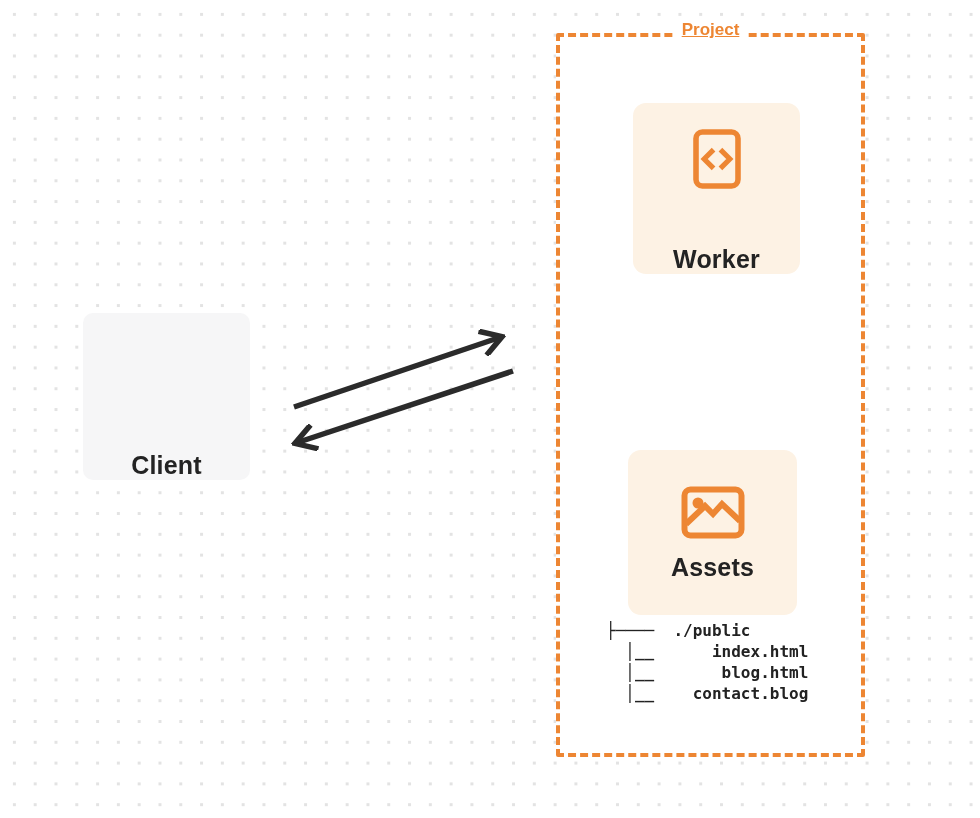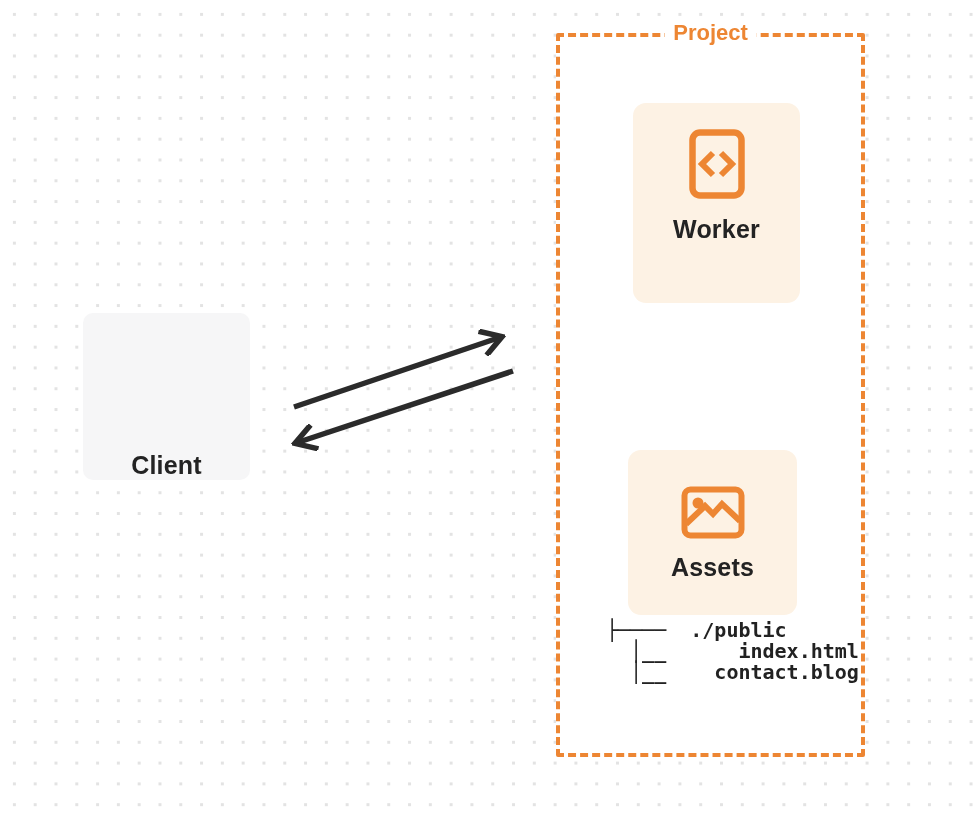--- a/index.html
+++ b/index.html
@@ -28,35 +28,35 @@
   .arrows{position:absolute;left:0;top:0;pointer-events:none;}
   .project{
     position:absolute;left:556px;top:33px;width:309px;height:724px;
     box-sizing:border-box;
     border:4px dashed #ED8633;border-radius:2px;
     background:#ffffff;
   }
   .project-label{
     position:absolute;top:-17px;left:50%;transform:translateX(-50%);
     background:#ffffff;padding:0 9px;
-    font-size:22px;font-weight:bold;color:#ED8633;white-space:nowrap;
+    font-size:17px;font-weight:bold;color:#ED8633;white-space:nowrap;text-decoration:underline;
   }
   .card{
     position:absolute;box-sizing:border-box;
     background:#FDF2E4;border-radius:13px;
     display:flex;flex-direction:column;align-items:center;
   }
-  .card-worker{left:73px;top:66px;width:167px;height:200px;padding-top:26px;}
+  .card-worker{left:73px;top:66px;width:167px;height:171px;padding-top:26px;gap:40px;}
   .card-assets{left:68px;top:413px;width:169px;height:165px;padding-top:36px;}
   .card-worker .node-label{margin-top:16px;}
   .card-assets .node-label{margin-top:14px;}
   .tree{
     position:absolute;left:46px;top:583px;margin:0;
     font-family:"DejaVu Sans Mono",monospace;
-    font-size:20px;line-height:21px;font-weight:600;color:#222222;
+    font-size:16px;line-height:21px;font-weight:600;color:#222222;
   }
   .tree-line{white-space:pre;}
 </style>
 </head>
 <body>
 
 <div class="stage">
 
   <div class="client-box">
     <span class="node-label">Client</span>
@@ -90,17 +90,18 @@
         <rect x="3.5" y="3.5" width="57" height="46" rx="6" fill="none" stroke="#ED8633" stroke-width="6"></rect>
         <circle cx="17" cy="17" r="5.5" fill="#ED8633"></circle>
         <polyline points="5,38 24,20 32,28 41,18 59,35" fill="none" stroke="#ED8633" stroke-width="6" stroke-linejoin="miter"></polyline>
       </svg>
       <span class="node-label">Assets</span>
     </div>
 
     <div class="tree">
       <div class="tree-line">├────  ./public</div>
       <div class="tree-line">  │__      index.html</div>
+      <div class="tree-line">  │__       blog.html</div>
       <div class="tree-line">  │__    contact.blog</div>
     </div>
   </div>
 
 </div>
 
 </body></html>

